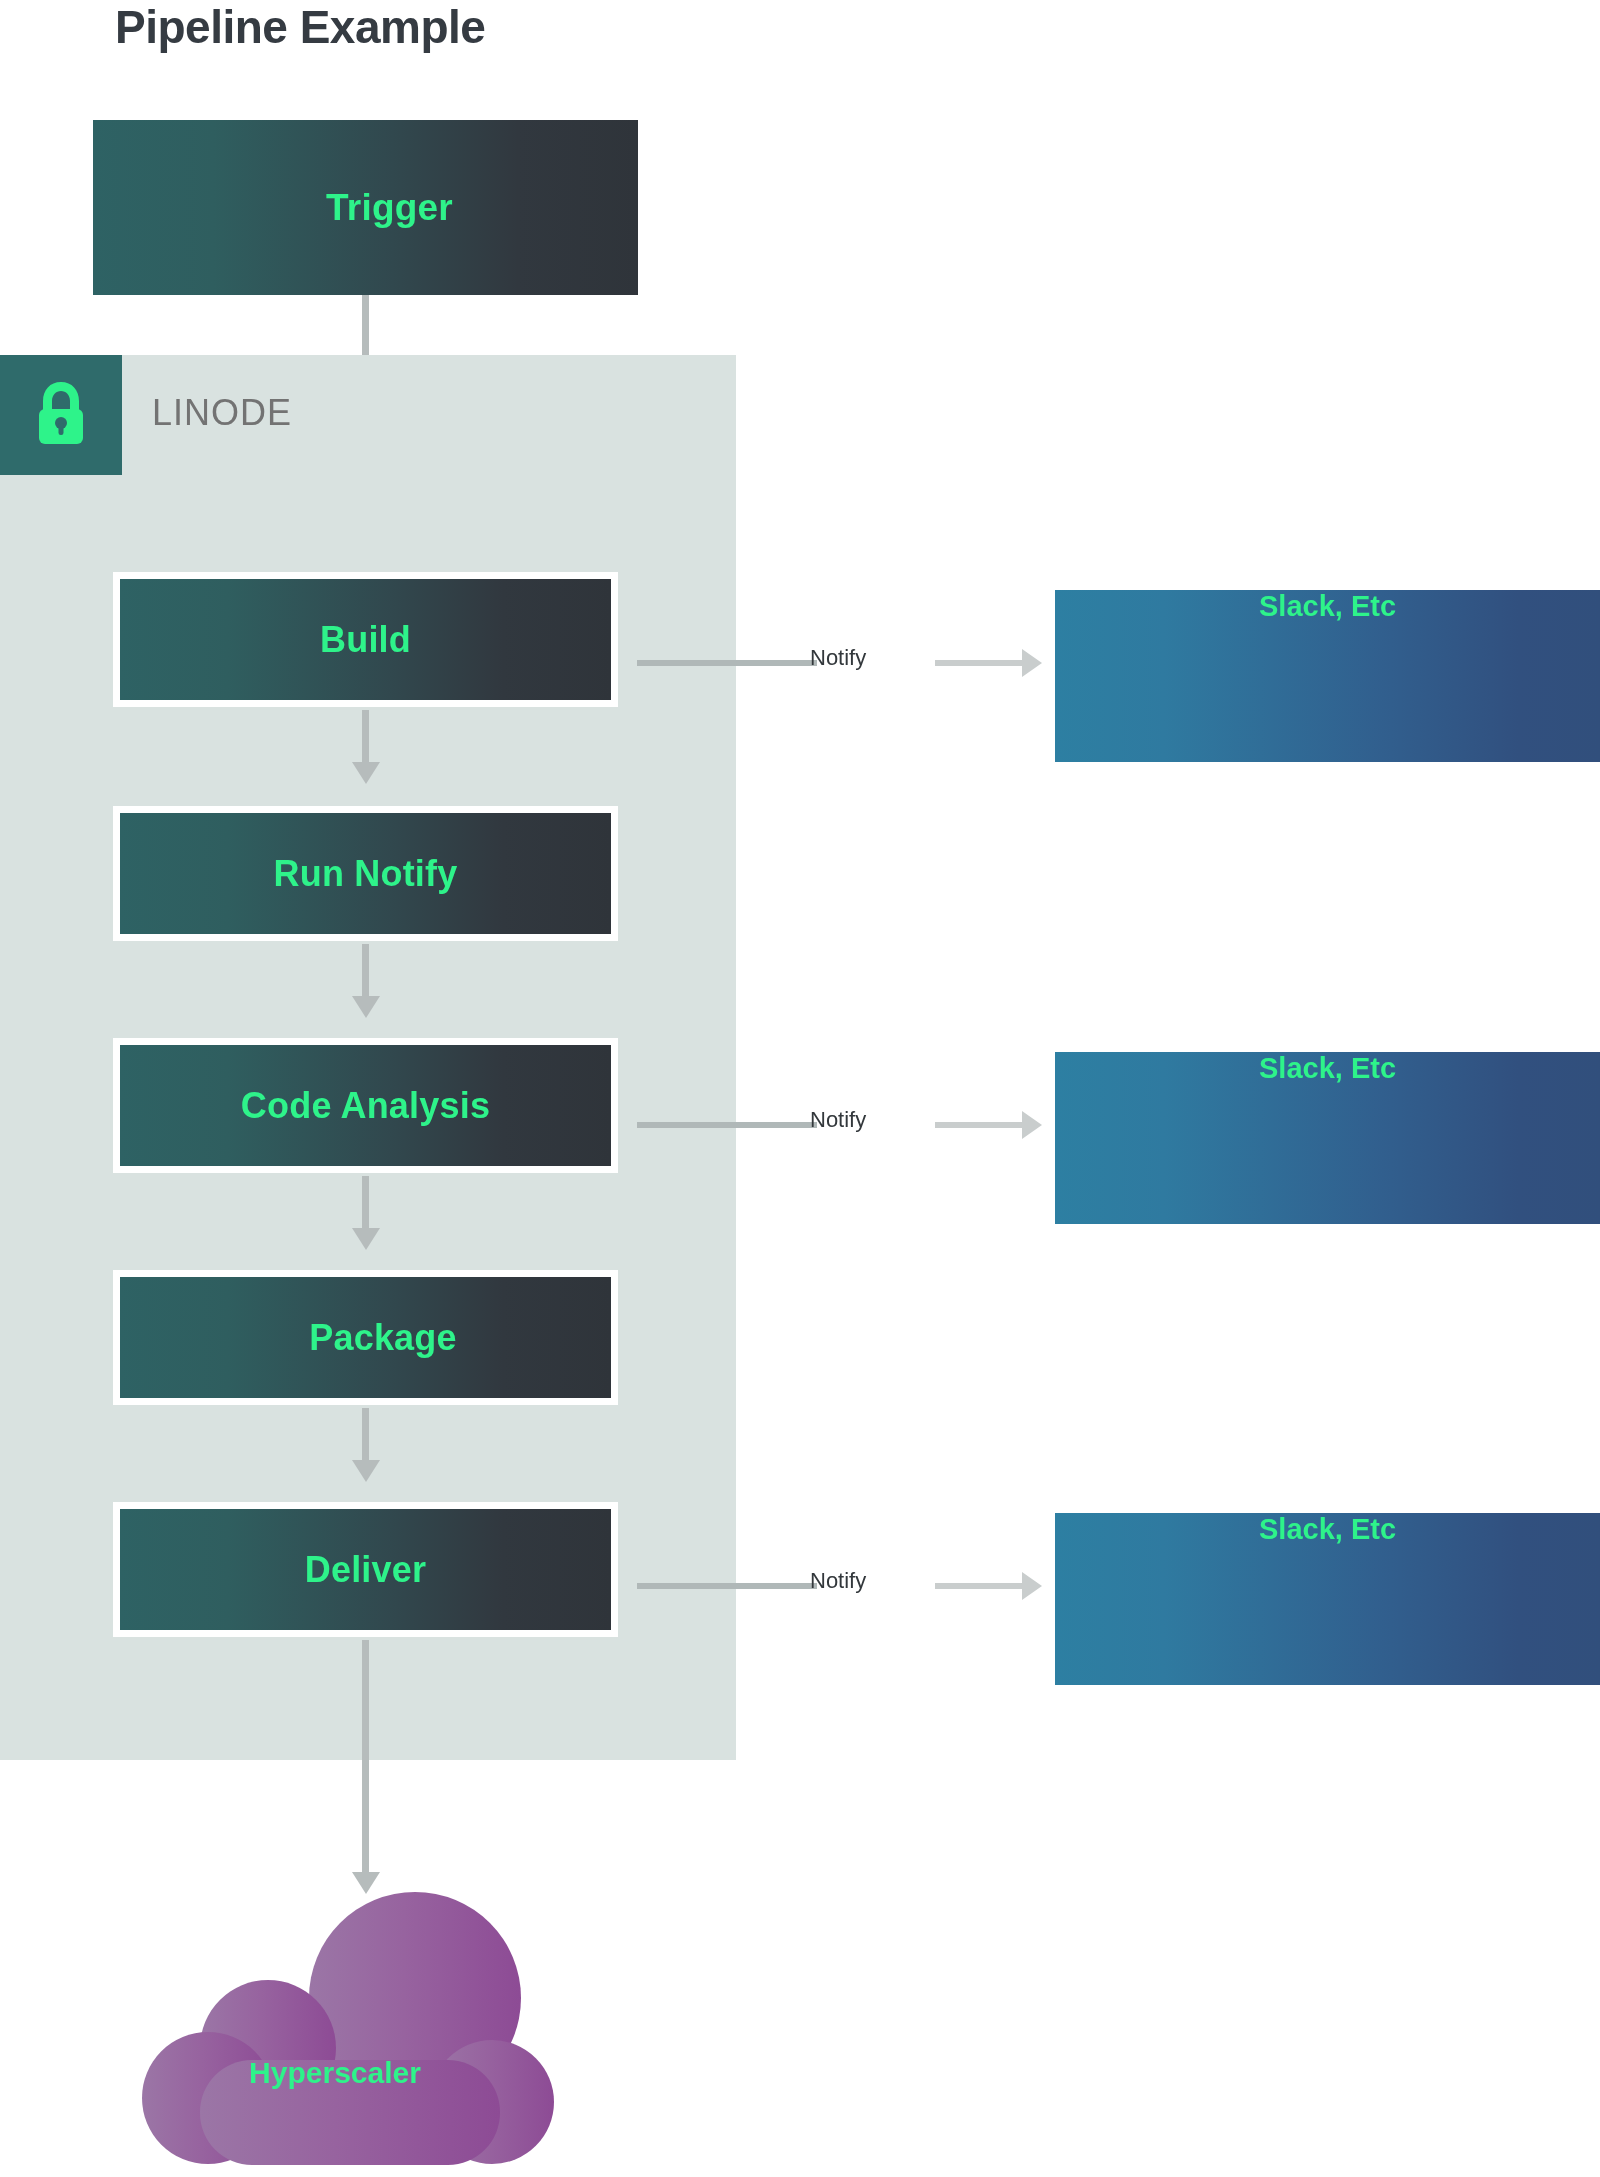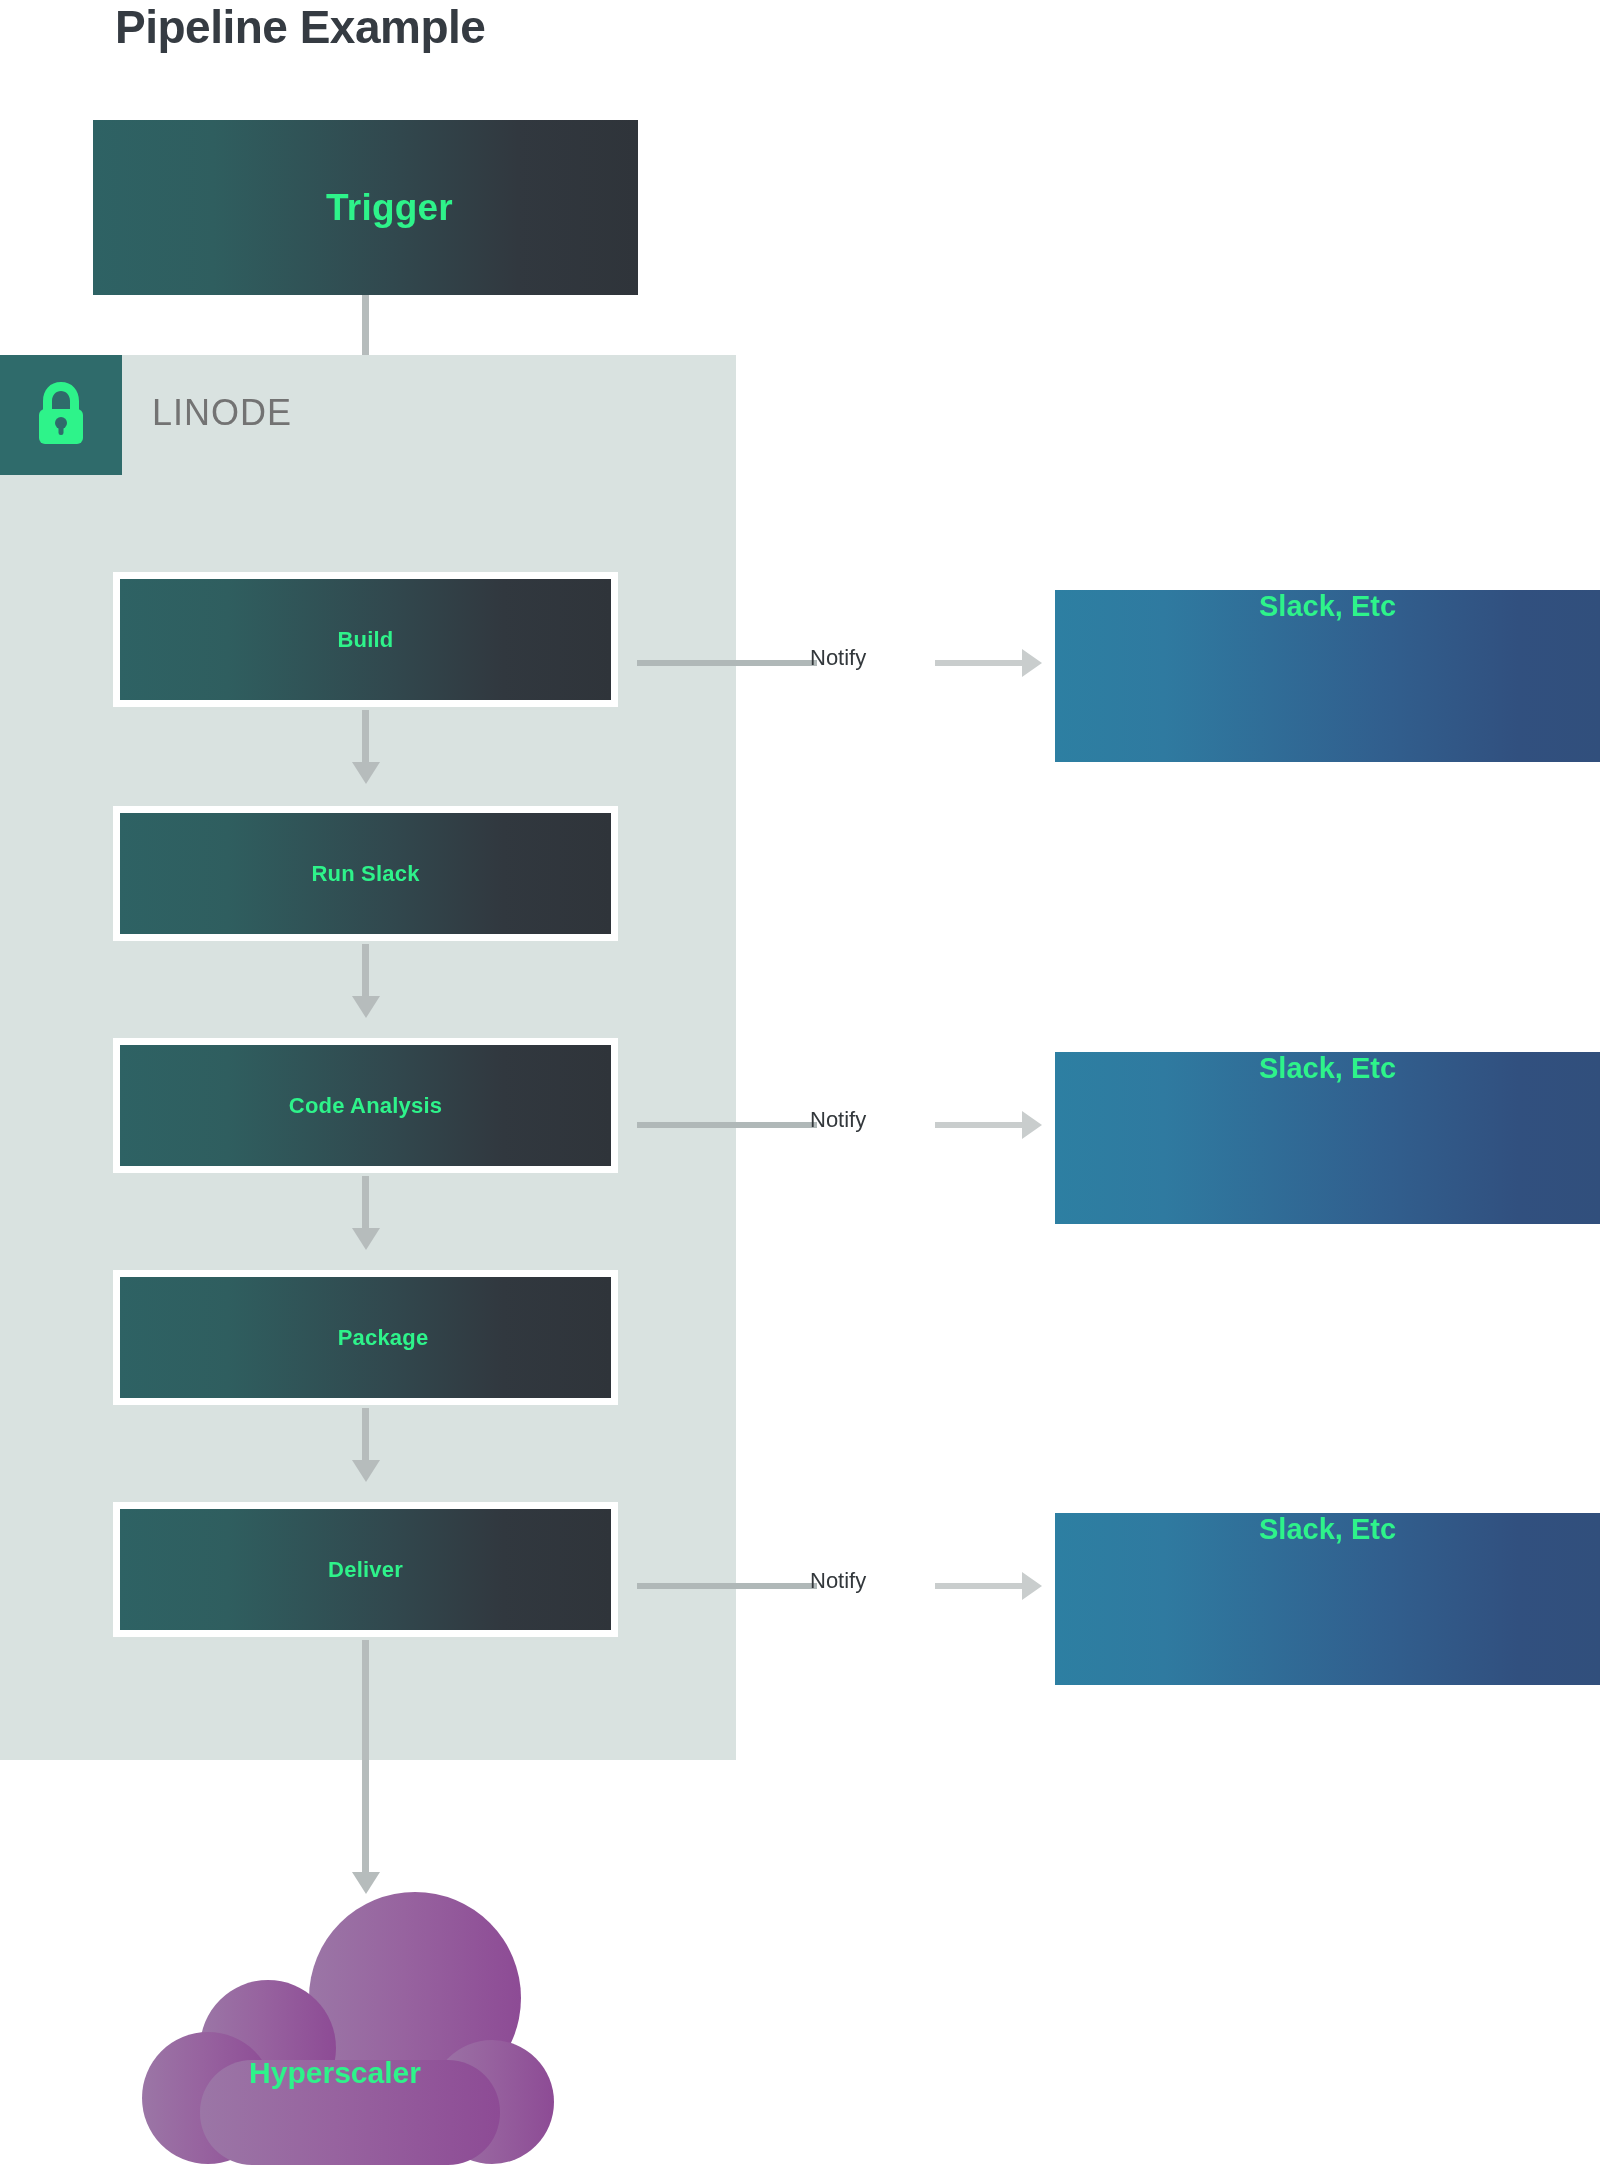--- a/index.html
+++ b/index.html
@@ -65,21 +65,21 @@
     position: absolute;
     box-sizing: border-box;
     border: 7px solid #ffffff;
     background: linear-gradient(90deg, #2e6264 0%, #2f5e5f 22%, #31484e 55%, #31383f 78%, #2f343a 100%);
     display: flex;
     align-items: center;
     justify-content: center;
   }
   .stage-label {
     color: #2ef38a;
-    font-size: 22px;
+    font-size: 36px;
     font-weight: bold;
     letter-spacing: 0.2px;
     white-space: nowrap;
   }
 
   
   .trigger {
     position: absolute;
     left: 93px;
     top: 120px;
@@ -198,21 +198,21 @@
   </div>
   <div class="zone-label">LINODE</div>
 
   <div class="stage" style="left:113px; top:572px; width:505px; height:135px;">
     <span class="stage-label">Build</span>
   </div>
   <div class="vline" style="left:362px; top:710px; height:55px;"></div>
   <div class="vhead" style="left:352px; top:762px;"></div>
 
   <div class="stage" style="left:113px; top:806px; width:505px; height:135px;">
-    <span class="stage-label">Run Slack</span>
+    <span class="stage-label">Run Notify</span>
   </div>
   <div class="vline" style="left:362px; top:944px; height:55px;"></div>
   <div class="vhead" style="left:352px; top:996px;"></div>
 
   <div class="stage" style="left:113px; top:1038px; width:505px; height:135px;">
     <span class="stage-label">Code Analysis</span>
   </div>
   <div class="vline" style="left:362px; top:1176px; height:55px;"></div>
   <div class="vhead" style="left:352px; top:1228px;"></div>
 

